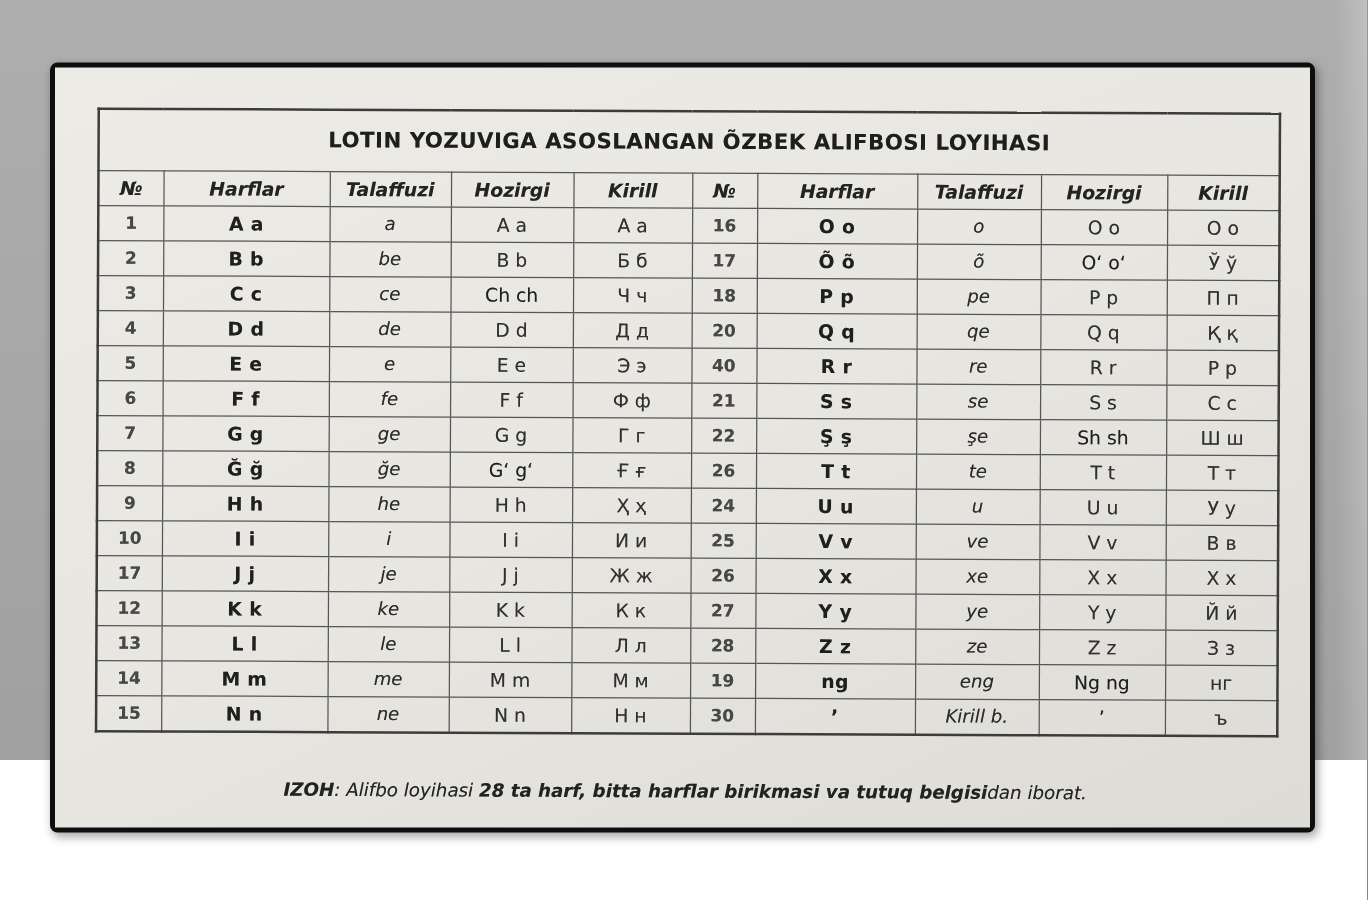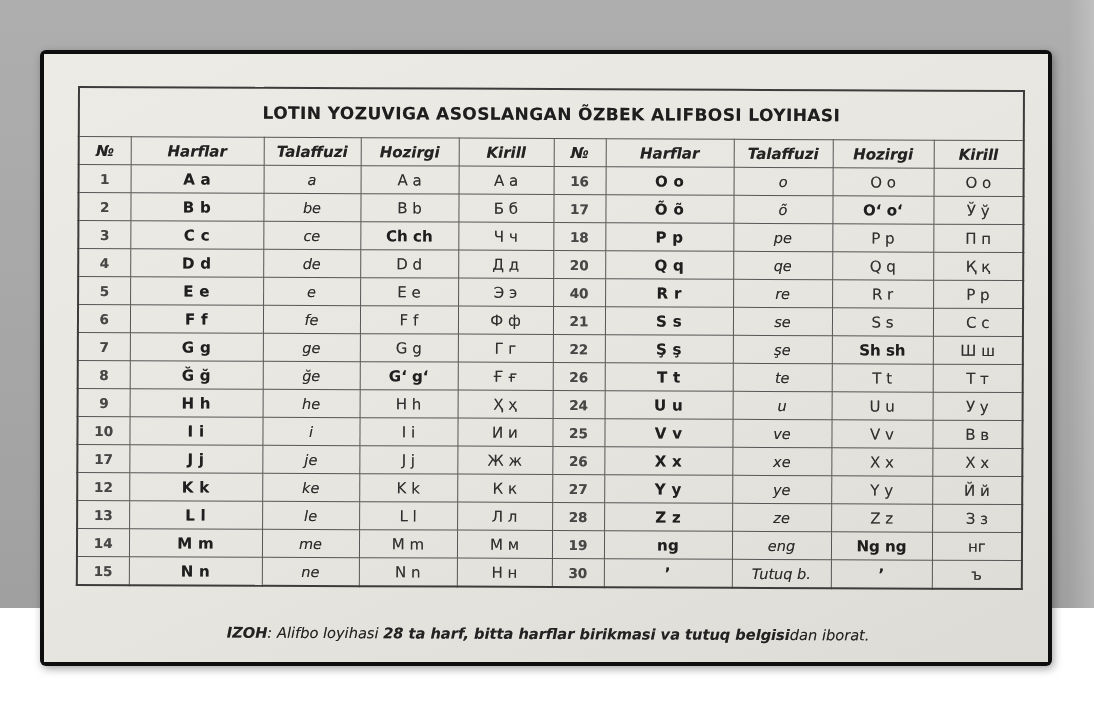--- a/index.html
+++ b/index.html
@@ -75,21 +75,21 @@
     font-weight: 700;
     font-style: italic;
     font-size: 15px;
     color: #232323;
   }
   tbody td { height: 27px; font-size: 15px; }
   td.c-no { font-size: 13.5px; font-weight: 600; color: #474747; }
   td.c-harflar { font-weight: 700; letter-spacing: 0.3px; color: #1f1f1f; }
   td.c-talaffuzi { font-style: italic; font-size: 14.5px; }
   td.c-hozirgi, td.c-kirill { font-size: 15px; color: #303030; }
-  td.bold { font-weight: 700; color: #1f1f1f; }
+  td.bold { font-weight: 400; color: #1f1f1f; }
   .note {
     margin: 37px 0 0 0;
     text-align: center;
     font-style: italic;
     font-size: 14.6px;
     color: #222222;
     text-shadow: 0 0 0.5px rgba(40,40,40,0.4);
   }
   .note .nb { font-weight: 700; }
 </style>
@@ -301,21 +301,21 @@
                 <td class="c-kirill">нг</td>
               </tr>
               <tr>
                 <td class="c-no">15</td>
                 <td class="c-harflar">N n</td>
                 <td class="c-talaffuzi">ne</td>
                 <td class="c-hozirgi">N n</td>
                 <td class="c-kirill">Н н</td>
                 <td class="c-no">30</td>
                 <td class="c-harflar">’</td>
-                <td class="c-talaffuzi">Tutuq b.</td>
+                <td class="c-talaffuzi">Kirill b.</td>
                 <td class="c-hozirgi bold">’</td>
                 <td class="c-kirill">ъ</td>
               </tr>
             </tbody>
         </table>
 
         <p class="note"><span class="nb">IZOH</span><span>: </span><span>Alifbo loyihasi </span><span class="nb">28 ta harf, bitta harflar birikmasi va tutuq belgisi</span><span>dan iborat.</span></p>
 
       </div>
     </div>

